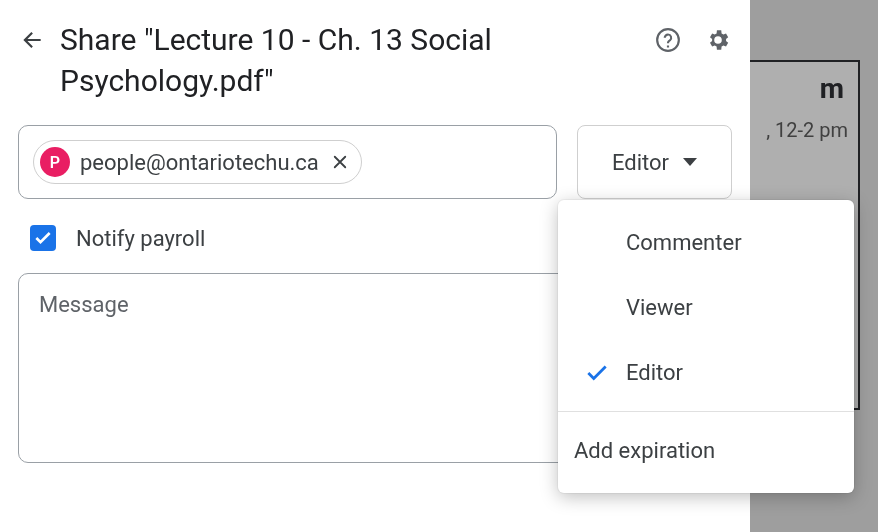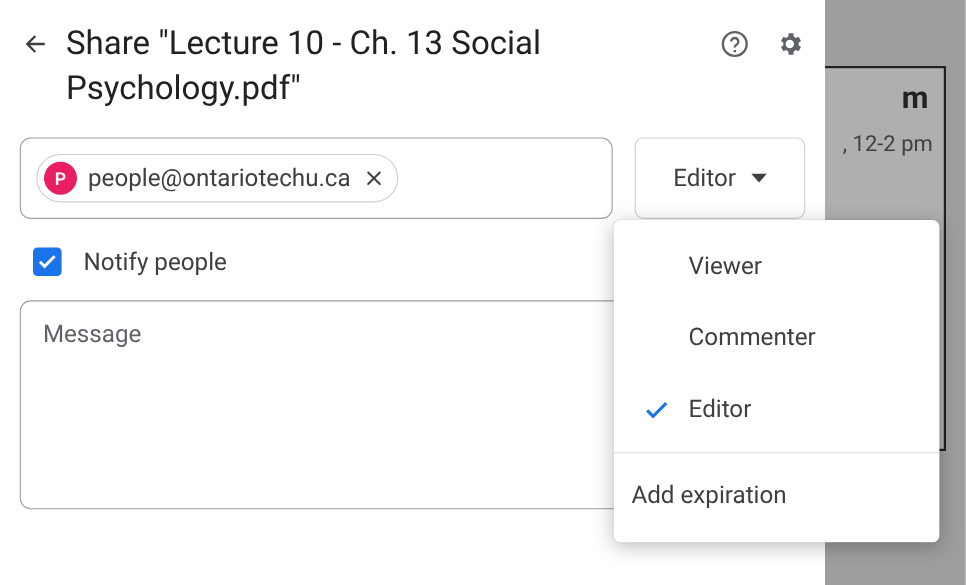--- a/index.html
+++ b/index.html
@@ -283,36 +283,36 @@
       <span class="caret"></span>
     </div>
   </div>
 
   <div class="notify">
     <div class="cb">
       <svg width="20" height="20" viewBox="0 0 24 24">
         <path fill="none" stroke="#fff" stroke-width="3.2" d="M4 12l5 5L20 6"></path>
       </svg>
     </div>
-    <span>Notify people</span>
+    <span>Notify payroll</span>
   </div>
 
   <div class="msg">
     <span>Message</span>
   </div>
 </div>
 
 <div class="menu">
   <div class="menu-item">
     <span class="check-slot"></span>
-    <span>Viewer</span>
+    <span>Commenter</span>
   </div>
   <div class="menu-item">
     <span class="check-slot"></span>
-    <span>Commenter</span>
+    <span>Viewer</span>
   </div>
   <div class="menu-item">
     <span class="check-slot">
       <svg width="26" height="26" viewBox="0 0 24 24">
         <path fill="none" stroke="#1a73e8" stroke-width="2.6" d="M4 12l5 5L20 6"></path>
       </svg>
     </span>
     <span>Editor</span>
   </div>
   <div class="menu-sep"></div>

